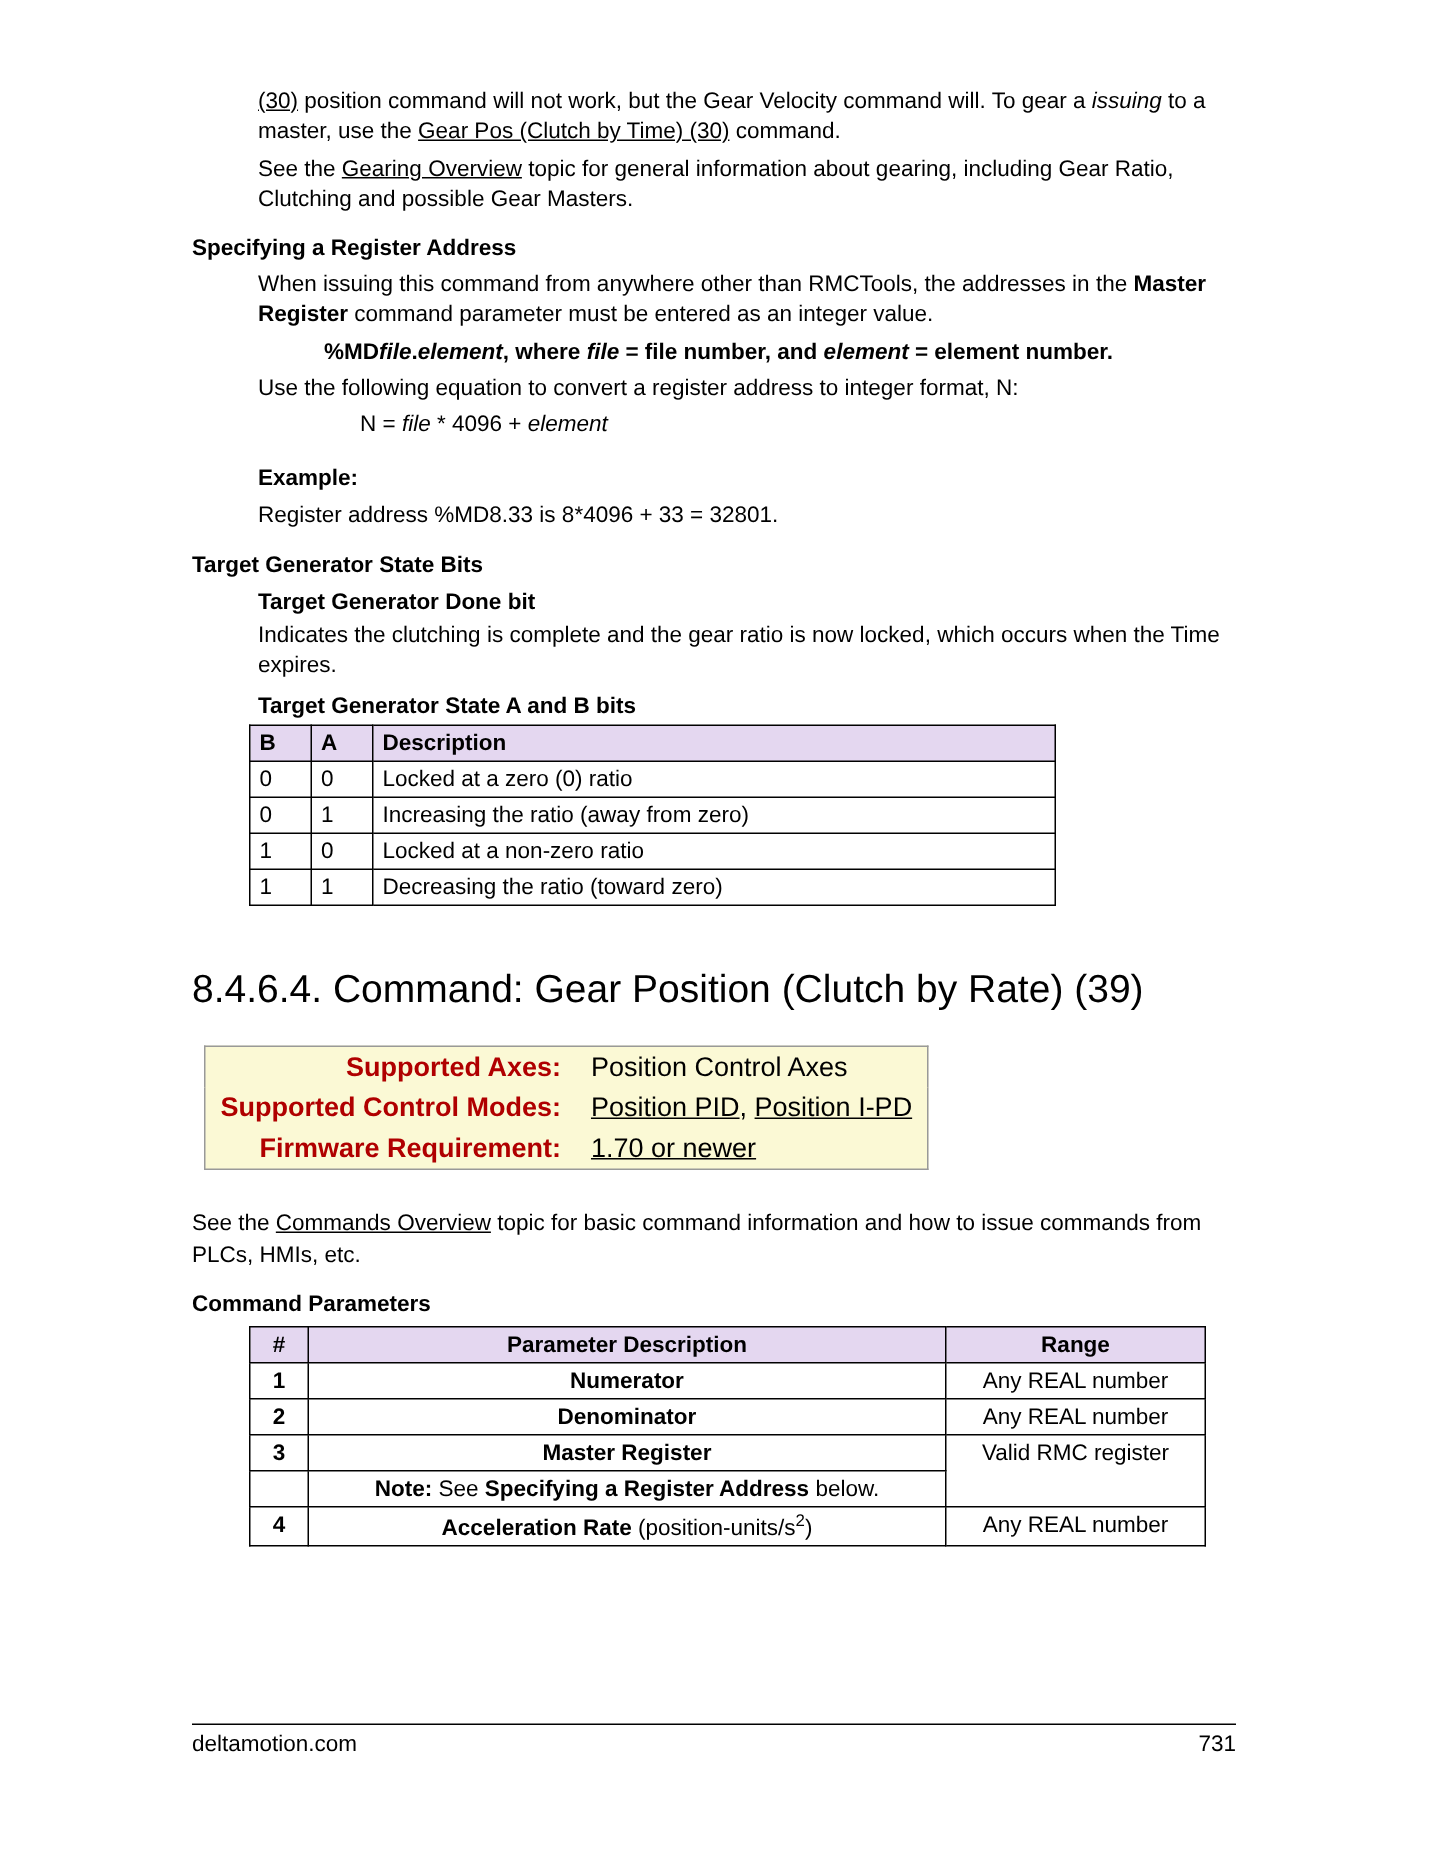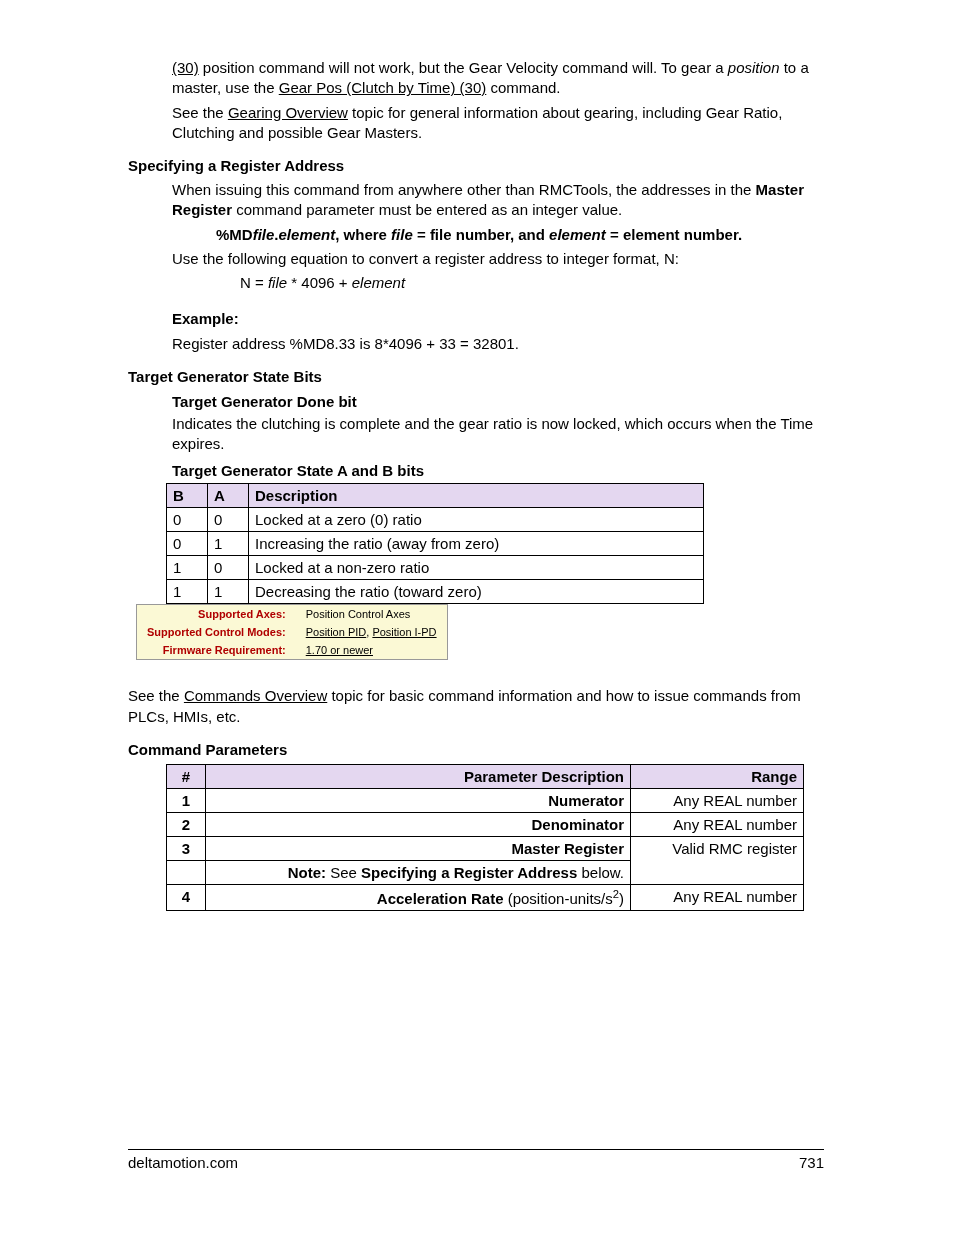--- a/index.html
+++ b/index.html
@@ -65,40 +65,40 @@
   table.state .narrow { width: 28px; }
 
   table.info {
     border-collapse: collapse;
     margin-left: 8px;
     background: #fbf9d5;
     border: 1px solid #999;
   }
   table.info td {
     padding: 3px 10px 3px 10px;
-    font-size: 11px;
+    font-size: 18px;
     vertical-align: top;
   }
   table.info td.label {
     text-align: right;
     font-weight: bold;
     color: #b00000;
     white-space: nowrap;
   }
   table.info a { color: #000; text-decoration: underline; }
 
   table.params {
     border-collapse: collapse;
     width: 638px;
     margin-left: 38px;
   }
   table.params th, table.params td {
     border: 1px solid #000;
     padding: 3px 6px;
-    text-align: right;
+    text-align: center;
     font-size: 15px;
     vertical-align: top;
   }
   table.params th { background: #e4d7f0; font-weight: bold; }
   table.params .numcol { width: 26px; text-align: center; font-weight: bold; }
   table.params .rangecol { width: 160px; }
 
   .footer {
     position: absolute;
     bottom: 64px;
@@ -112,21 +112,21 @@
   }
   sup { font-size: 0.75em; }
 </style>
 </head>
 <body>
 
 <div class="page">
 
   <div class="body-indent">
     <p>
-      <span class="u">(30)</span><span> position command will not work, but the Gear Velocity command will. To gear a </span><span class="i">position</span><span> to a master, use the </span><span class="u">Gear Pos (Clutch by Time) (30)</span><span> command.</span>
+      <span class="u">(30)</span><span> position command will not work, but the Gear Velocity command will. To gear a </span><span class="i">issuing</span><span> to a master, use the </span><span class="u">Gear Pos (Clutch by Time) (30)</span><span> command.</span>
     </p>
     <p>
       <span>See the </span><span class="u">Gearing Overview</span><span> topic for general information about gearing, including Gear Ratio, Clutching and possible Gear Masters.</span>
     </p>
   </div>
 
   <h3 class="section">Specifying a Register Address</h3>
   <div class="body-indent">
     <p>
       <span>When issuing this command from anywhere other than RMCTools, the addresses in the </span><span class="b">Master Register</span><span> command parameter must be entered as an integer value.</span>
@@ -171,20 +171,21 @@
           <td>Locked at a non-zero ratio</td>
         </tr>
     <tr>
           <td>1</td>
           <td>1</td>
           <td>Decreasing the ratio (toward zero)</td>
         </tr>
   </tbody>
     </table>
 
+  <h2 class="cmd">8.4.6.4. Command: Gear Position (Clutch by Rate) (39)</h2>
 
   <table class="info">
     <tbody>
         <tr>
       <td class="label">Supported Axes:</td>
       <td>Position Control Axes</td>
     </tr>
     <tr>
       <td class="label">Supported Control Modes:</td>
       <td>

